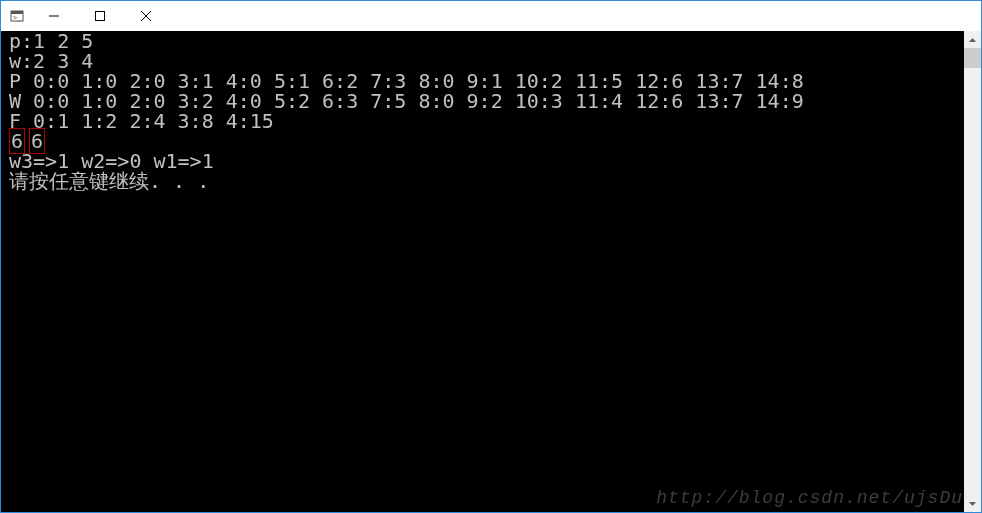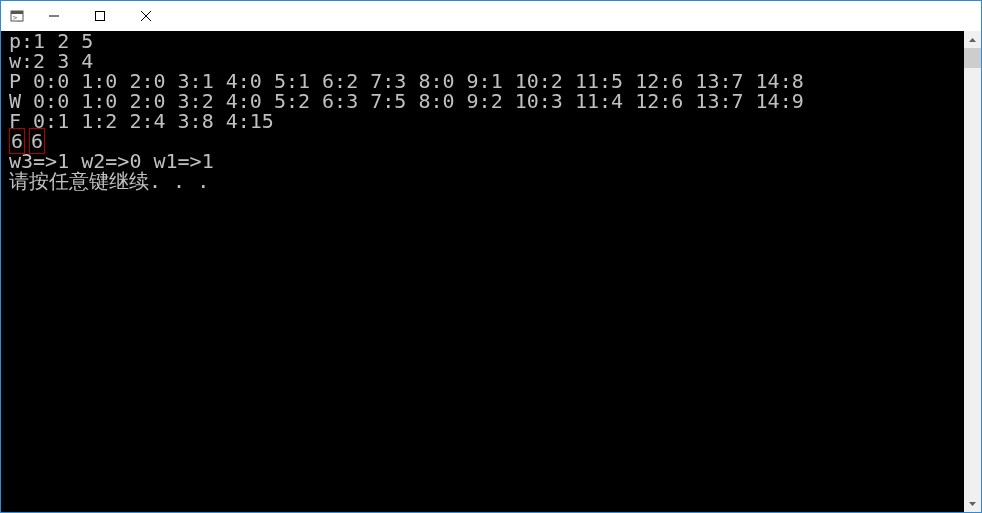--- a/index.html
+++ b/index.html
@@ -173,15 +173,16 @@
       <div class="sb-track">
         <div class="sb-thumb"></div>
       </div>
       <div class="sb-btn">
         <svg width="7" height="4" viewBox="0 0 7 4">
             <polygon points="0,0 7,0 3.5,4" fill="#606060"></polygon>
           </svg>
       </div>
     </div>
 
+    <div class="watermark">http://blog.csdn.net/ujsDu</div>
   </div>
 
 </div>
 
 </body></html>

